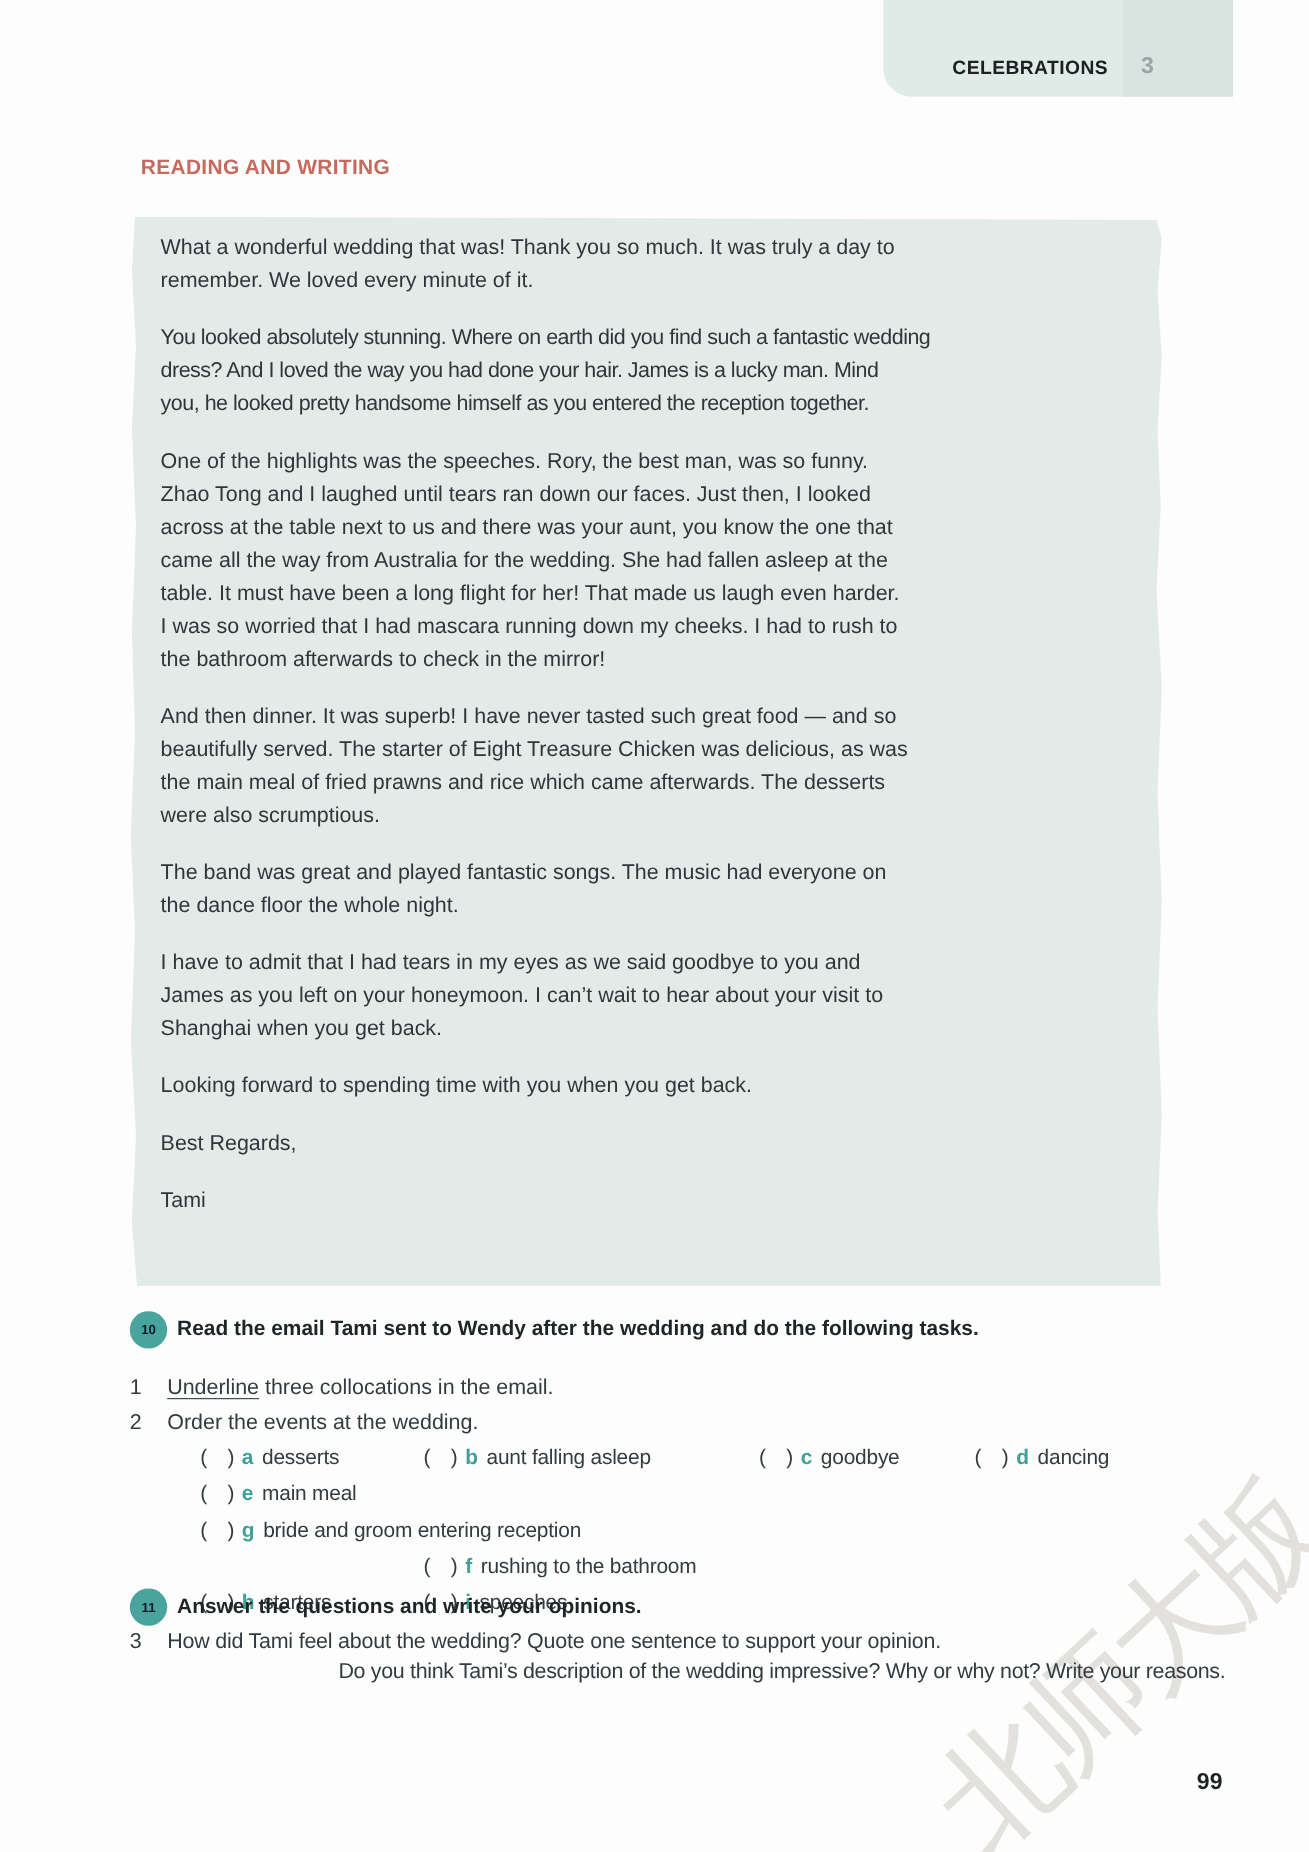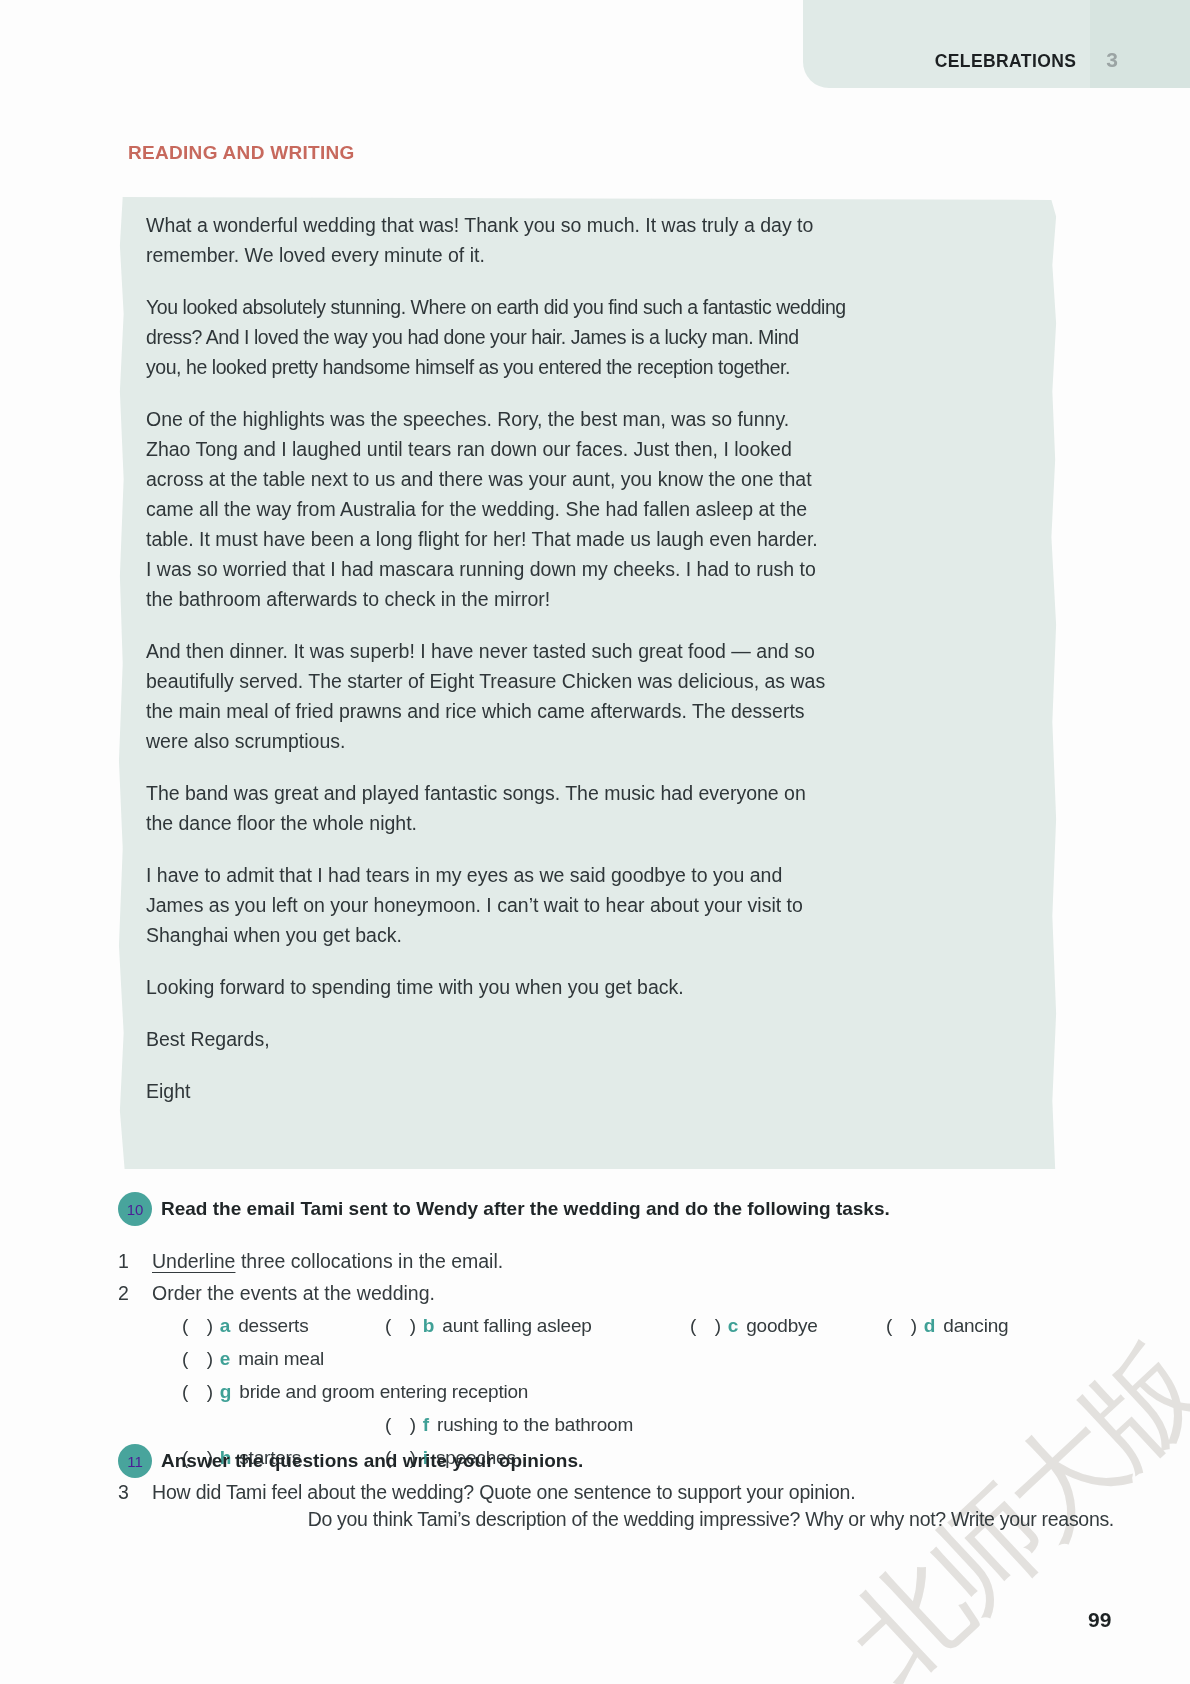--- a/index.html
+++ b/index.html
@@ -7,21 +7,21 @@
   body {
     position: relative;
     background: #fdfdfd;
     font-family: "Liberation Sans", "DejaVu Sans", sans-serif;
     color: #31383b;
     overflow: hidden;
   }
 
   
   .unit-band {
-    position: absolute; top: 0; left: 803px; width: 387px; height: 88px;
+    position: absolute; top: 0; left: 803px; width: 318px; height: 88px;
     background: #e0eae7;
     border-bottom-left-radius: 26px;
     display: flex; align-items: flex-end; justify-content: flex-end;
     gap: 30px; padding: 0 72px 16px 0;
   }
   .unit-band .shade {
     position: absolute; top: 0; right: 0; width: 100px; height: 88px;
     background: #cfdedb; opacity: .55;
   }
   .unit-title { font-weight: bold; font-size: 17.5px; letter-spacing: .4px; color: #1c2022; position: relative; }
@@ -54,22 +54,22 @@
 
   
   .task-head {
     position: absolute; left: 118px;
     display: flex; align-items: center; gap: 9px;
   }
   .task-head.t10 { top: 1192px; }
   .task-head.t11 { top: 1444px; }
   .badge {
     width: 34px; height: 34px; border-radius: 50%;
-    background: #48a49c; color: #4c1d95;
-    font-weight: normal; font-size: 15px;
+    background: #48a49c; color: #0f172a;
+    font-weight: bold; font-size: 12px;
     display: inline-flex; align-items: center; justify-content: center;
     flex: 0 0 34px;
   }
   .task-head .t-label { font-weight: bold; font-size: 19px; color: #1f2527; }
 
   .task-list { position: absolute; top: 1245px; left: 118px; width: 1000px; font-size: 19.5px; color: #343b3e; }
   .task-item { display: flex; height: 32px; align-items: center; }
   .task-item .num { width: 34px; flex: 0 0 34px; }
   .u { text-decoration: underline; text-underline-offset: 4px; }
 
@@ -138,21 +138,21 @@
 beautifully served. The starter of Eight Treasure Chicken was delicious, as was
 the main meal of fried prawns and rice which came afterwards. The desserts
 were also scrumptious.</p>
   <p>The band was great and played fantastic songs. The music had everyone on
 the dance floor the whole night.</p>
   <p>I have to admit that I had tears in my eyes as we said goodbye to you and
 James as you left on your honeymoon. I can’t wait to hear about your visit to
 Shanghai when you get back.</p>
   <p>Looking forward to spending time with you when you get back.</p>
   <p>Best Regards,</p>
-  <p>Eight</p>
+  <p>Tami</p>
 </div>
 
 <div class="task-head t10">
   <span class="badge">10</span>
   <span class="t-label">Read the email Tami sent to Wendy after the wedding and do the following tasks.</span>
 </div>
 
 <div class="task-list">
 
   <div class="task-item">

